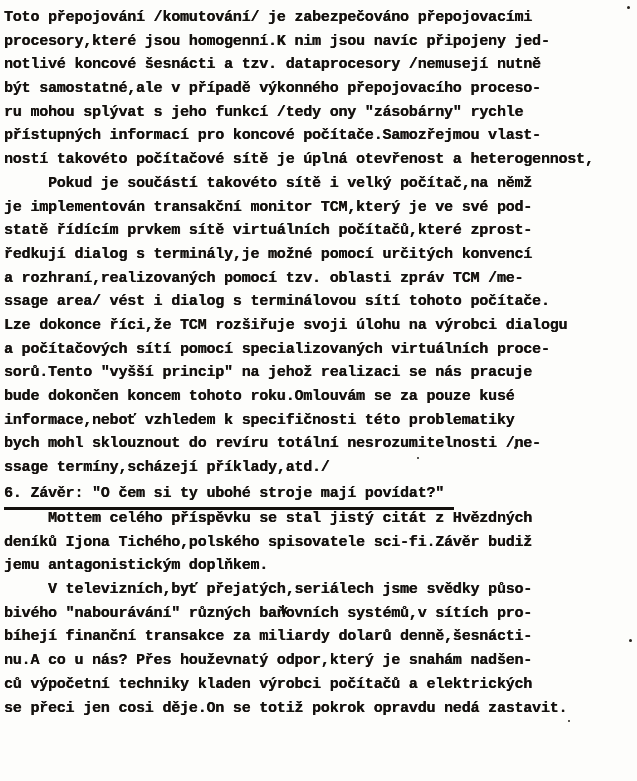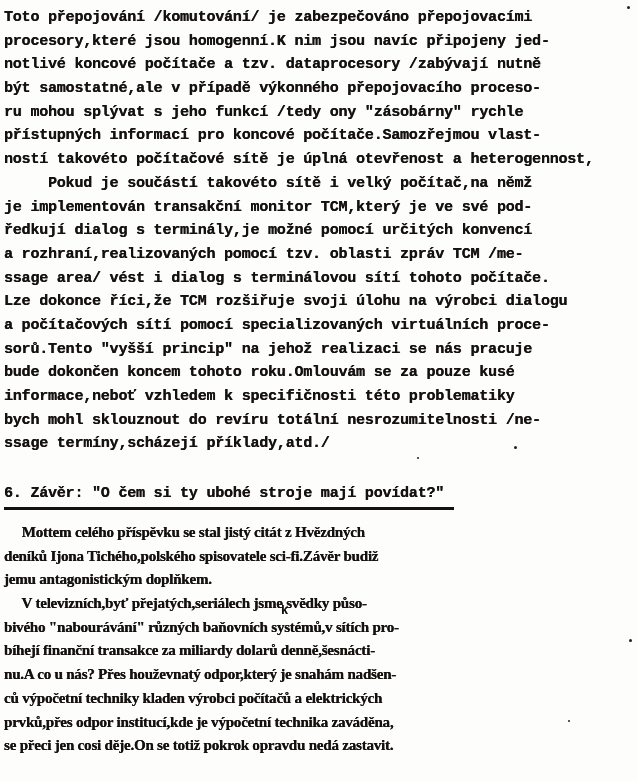--- a/index.html
+++ b/index.html
@@ -25,21 +25,21 @@
     font-size: 15px;
   }
   .text-block .line {
     white-space: pre;
     height: 23.7px;
     line-height: 23.7px;
     letter-spacing: -0.2px;
     text-shadow: 0 0 0.6px rgba(20,17,14,0.85), 0.4px 0.4px 0 rgba(20,17,14,0.35);
   }
   .block-top { top: 6px; }
-  .block-bottom { top: 521px; font-family: Liberation Serif, serif; }
+  .block-bottom { top: 507px; }
   .heading {
     position: absolute;
     top: 484px;
     left: 4px;
     font-size: 15px;
     line-height: 20px;
     white-space: pre;
     letter-spacing: -0.2px;
     display: inline-block;
     padding: 0 10px 3px 0;
@@ -66,27 +66,28 @@
   .speck-5 { left: 568px; top: 720px; width: 2px; height: 2px; }
 </style>
 </head>
 <body>
 
 <div class="page">
 
   <div class="text-block block-top">
       <div class="line">Toto přepojování /komutování/ je zabezpečováno přepojovacími</div>
       <div class="line">procesory,které jsou homogenní.K nim jsou navíc připojeny jed-</div>
-      <div class="line">notlivé koncové počítače a tzv. dataprocesory /zabývají nutně</div>
+      <div class="line">notlivé koncové šesnácti a tzv. dataprocesory /nemusejí nutně</div>
       <div class="line">být samostatné,ale v případě výkonného přepojovacího proceso-</div>
       <div class="line">ru mohou splývat s jeho funkcí /tedy ony "zásobárny" rychle</div>
       <div class="line">přístupných informací pro koncové počítače.Samozřejmou vlast-</div>
       <div class="line">ností takovéto počítačové sítě je úplná otevřenost a heterogennost,</div>
       <div class="line">     Pokud je součástí takovéto sítě i velký počítač,na němž</div>
       <div class="line">je implementován transakční monitor TCM,který je ve své pod-</div>
+      <div class="line">statě řídícím prvkem sítě virtuálních počítačů,které zprost-</div>
       <div class="line">ředkují dialog s terminály,je možné pomocí určitých konvencí</div>
       <div class="line">a rozhraní,realizovaných pomocí tzv. oblasti zpráv TCM /me-</div>
       <div class="line">ssage area/ vést i dialog s terminálovou sítí tohoto počítače.</div>
       <div class="line">Lze dokonce říci,že TCM rozšiřuje svoji úlohu na výrobci dialogu</div>
       <div class="line">a počítačových sítí pomocí specializovaných virtuálních proce-</div>
       <div class="line">sorů.Tento "vyšší princip" na jehož realizaci se nás pracuje</div>
       <div class="line">bude dokončen koncem tohoto roku.Omlouvám se za pouze kusé</div>
       <div class="line">informace,neboť vzhledem k specifičnosti této problematiky</div>
       <div class="line">bych mohl sklouznout do revíru totální nesrozumitelnosti /ne-</div>
       <div class="line">ssage termíny,scházejí příklady,atd./</div>
@@ -96,21 +97,20 @@
 
   <div class="text-block block-bottom">
       <div class="line">     Mottem celého příspěvku se stal jistý citát z Hvězdných</div>
       <div class="line">deníků Ijona Tichého,polského spisovatele sci-fi.Závěr budiž</div>
       <div class="line">jemu antagonistickým doplňkem.</div>
       <div class="line">     V televizních,byť přejatých,seriálech jsme svědky půso-</div>
       <div class="line">bivého "nabourávání" různých baňovních systémů,v sítích pro-</div>
       <div class="line">bíhejí finanční transakce za miliardy dolarů denně,šesnácti-</div>
       <div class="line">nu.A co u nás? Přes houževnatý odpor,který je snahám nadšen-</div>
       <div class="line">ců výpočetní techniky kladen výrobci počítačů a elektrických</div>
-      <div class="line">prvků,přes odpor institucí,kde je výpočetní technika zaváděna,</div>
       <div class="line">se přeci jen cosi děje.On se totiž pokrok opravdu nedá zastavit.</div>
     </div>
 
   <span class="correction">k</span>
 
   <div class="speck speck-1"></div>
   <div class="speck speck-2"></div>
   <div class="speck speck-3"></div>
   <div class="speck speck-4"></div>
   <div class="speck speck-5"></div>

